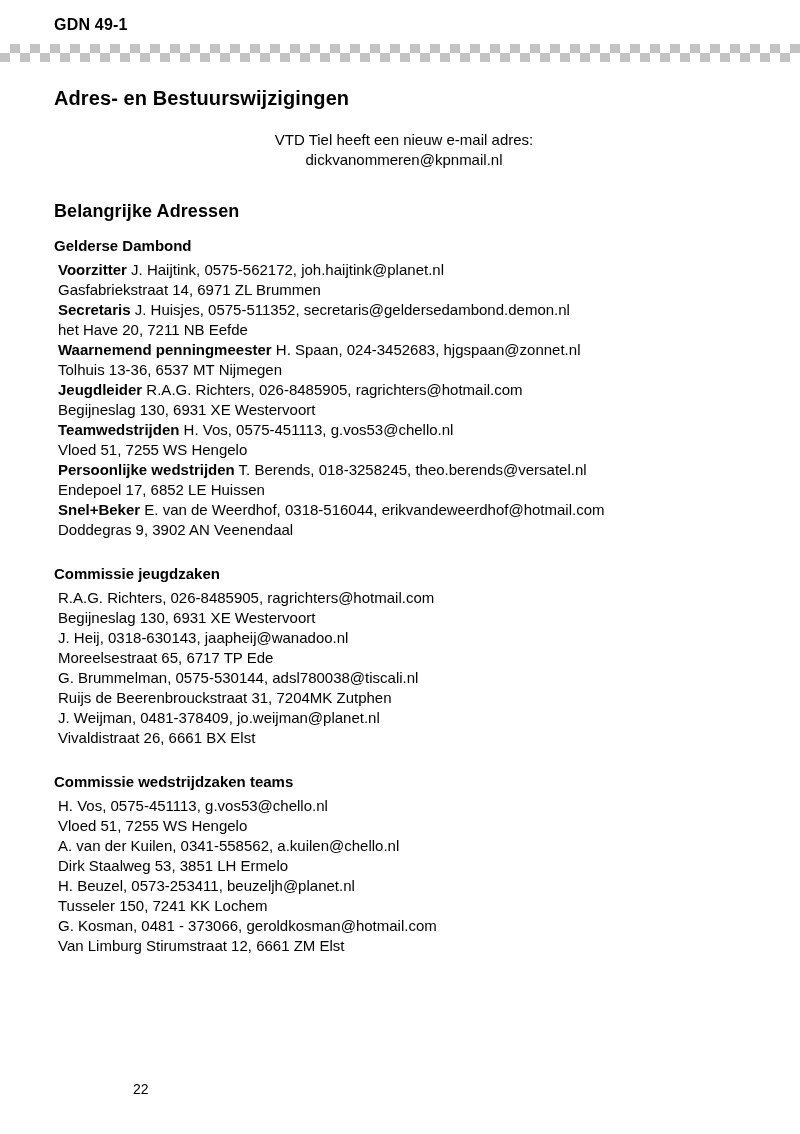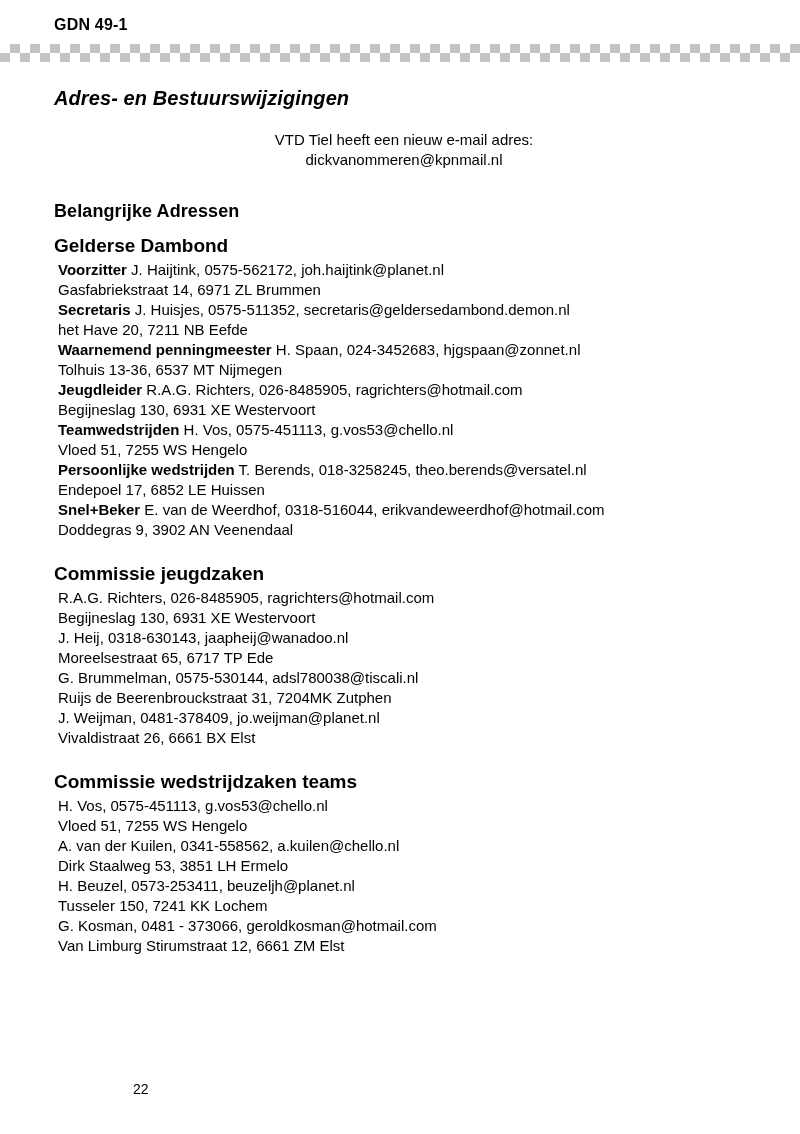--- a/index.html
+++ b/index.html
@@ -53,31 +53,30 @@
     top: 86px;
     width: 700px;
   }
 
   h1.section-title {
     font-size: 20px;
     font-weight: bold;
     margin: 0 0 20px 0;
     line-height: 24px;
     letter-spacing: 0.1px;
-    font-style: italic;
   }
   h2.section-title {
     font-size: 18px;
     font-weight: bold;
     margin: 0 0 14px 0;
     line-height: 22px;
     letter-spacing: 0.1px;
   }
   h3.group-title {
-    font-size: 19px;
+    font-size: 15px;
     font-weight: bold;
     margin: 0;
     line-height: 20px;
   }
 
   .para {
     font-size: 15px;
     line-height: 20px;
     margin: 0;
   }

